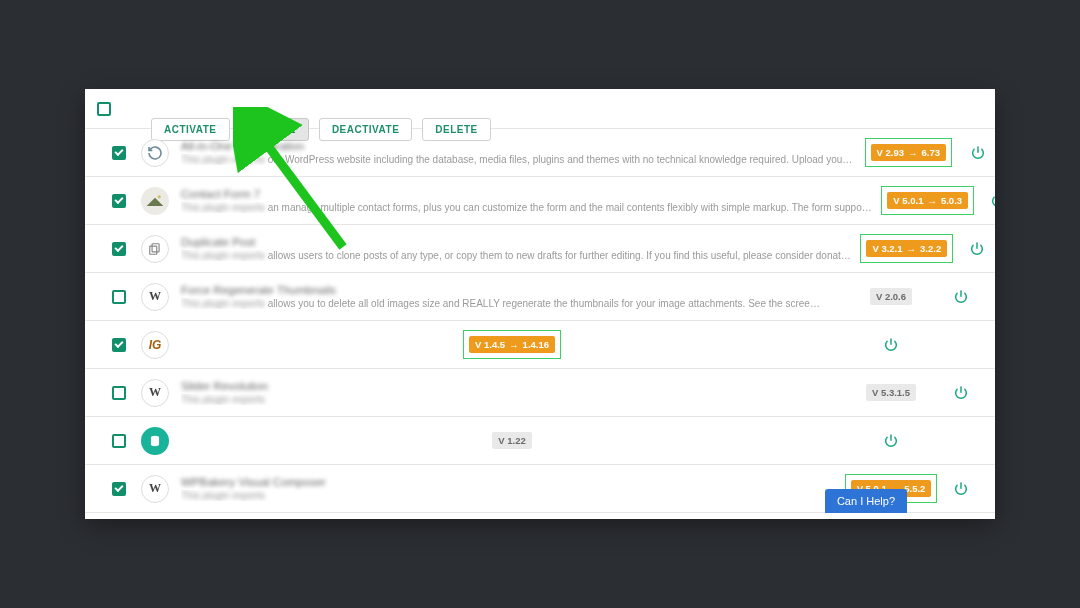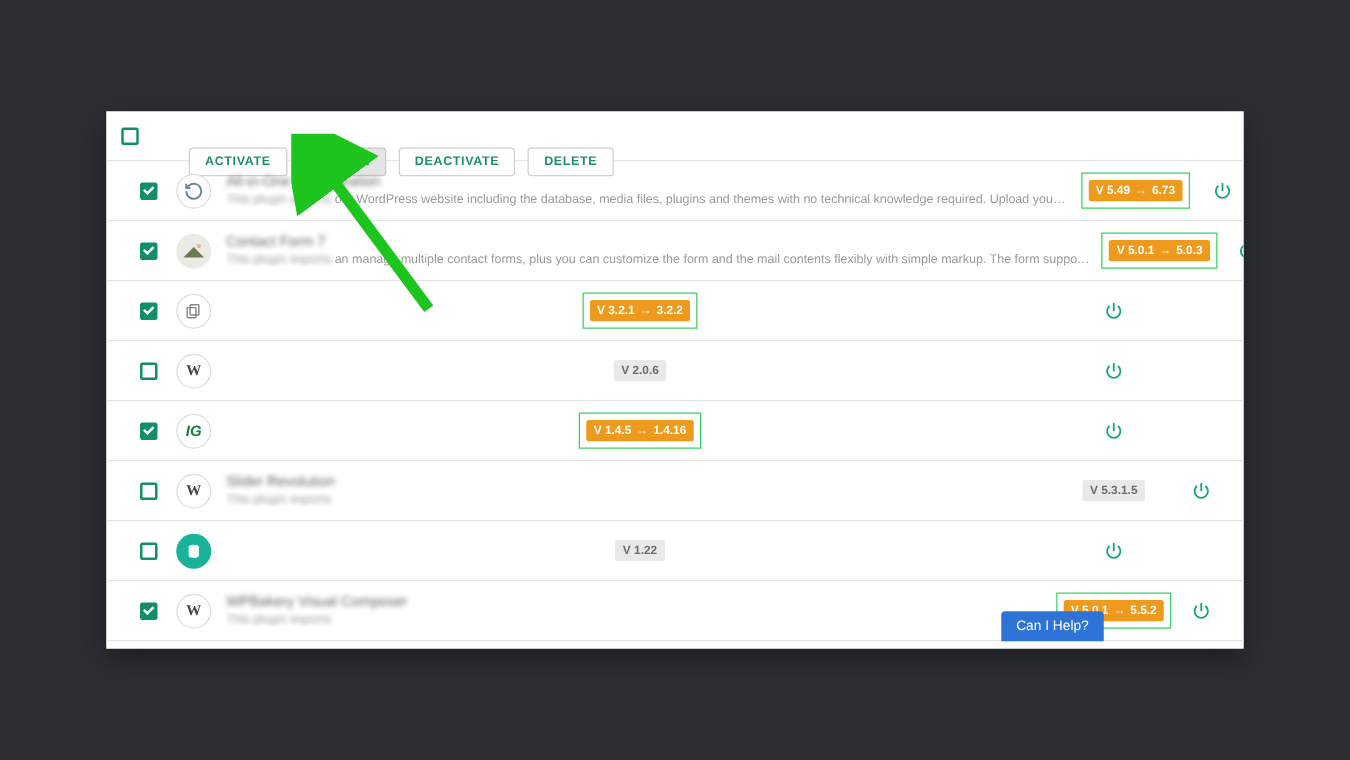--- a/index.html
+++ b/index.html
@@ -74,21 +74,21 @@
   }
   .row .chkcell { display:flex; justify-content:center; }
   .icon-circle {
     width: 28px; height: 28px; border-radius: 50%;
     background: #e9e9e9;
     display:flex;align-items:center;justify-content:center;
     font-size:12px;font-weight:700;color:#555;
   }
   .icon-circle.teal { background:#19b39a; color:#fff; }
   .icon-circle.white { background:#fff; border:1px solid #ddd; }
-  .icon-circle.ig { background:#fff; border:1px solid #ddd; color:#15803d; font-weight:800; font-style:italic;}
+  .icon-circle.ig { background:#fff; border:1px solid #ddd; color:#a16207; font-weight:800; font-style:italic;}
   .meta { padding-right:8px; }
   .name {
     font-size: 11.5px;
     color: #666;
     filter: blur(2.2px);
     margin-bottom: 2px;
   }
   .desc {
     font-size: 10px;
     color: #9a9a9a;
@@ -130,21 +130,21 @@
 
   
   .arrow-annot {
     position:absolute;
     left: 148px; top: 18px;
     width: 140px; height: 160px;
     pointer-events:none;
   }
   .helpchip {
     position:absolute;
-    right:112px; bottom:6px;
+    right:88px; bottom:6px;
     background:#2e73d6;
     color:#fff;
     font-size:11px;
     padding:6px 12px;
     border-radius:3px 3px 0 0;
     cursor:pointer;
   }
 
   
   .wp { font-family: Georgia, serif; font-weight:700; color:#444; }
@@ -176,21 +176,21 @@
             </svg>
           </div>
         </div>
         <div class="meta">
           <div class="name">All-in-One WP Migration</div>
           <div class="desc"><span class="blurhead">This plugin exports </span><span>our WordPress website including the database, media files, plugins and themes with no technical knowledge required. Upload you…</span></div>
         </div>
         <div class="version">
           <span class="outline">
             <span class="badge upd">
-              <span>V 5.49</span>
+              <span>V 2.93</span>
               <span class="arrow">→</span>
               <span>6.73</span>
             </span>
           </span>
         </div>
         <div class="power">
           <svg viewBox="0 0 24 24" fill="none" stroke="currentColor" stroke-width="2.2" stroke-linecap="round">
             <path d="M12 3v8"></path>
             <path d="M6.3 6.3a8 8 0 1 0 11.4 0"></path>
           </svg>
@@ -233,20 +233,24 @@
           <span class="chk on"></span>
         </div>
         <div>
           <div class="icon-circle white">
             <svg width="14" height="14" viewBox="0 0 24 24" fill="none" stroke="#888" stroke-width="2">
               <rect x="7" y="3" width="12" height="14" rx="1"></rect>
               <rect x="3" y="7" width="12" height="14" rx="1"></rect>
             </svg>
           </div>
         </div>
+        <div class="meta">
+          <div class="name">Duplicate Post</div>
+          <div class="desc"><span class="blurhead">This plugin exports </span><span>allows users to clone posts of any type, or copy them to new drafts for further editing. If you find this useful, please consider donat…</span></div>
+        </div>
         <div class="version">
           <span class="outline">
             <span class="badge upd">
               <span>V 3.2.1</span>
               <span class="arrow">→</span>
               <span>3.2.2</span>
             </span>
           </span>
         </div>
         <div class="power">
@@ -257,20 +261,24 @@
         </div>
       </div>
       <div class="row">
         <div class="chkcell">
           <span class="chk"></span>
         </div>
         <div>
           <div class="icon-circle white">
             <span class="wp">W</span>
           </div>
+        </div>
+        <div class="meta">
+          <div class="name">Force Regenerate Thumbnails</div>
+          <div class="desc"><span class="blurhead">This plugin exports </span><span>allows you to delete all old images size and REALLY regenerate the thumbnails for your image attachments. See the scree…</span></div>
         </div>
         <div class="version">
           <span class="badge plain">V 2.0.6</span>
         </div>
         <div class="power">
           <svg viewBox="0 0 24 24" fill="none" stroke="currentColor" stroke-width="2.2" stroke-linecap="round">
             <path d="M12 3v8"></path>
             <path d="M6.3 6.3a8 8 0 1 0 11.4 0"></path>
           </svg>
         </div>

